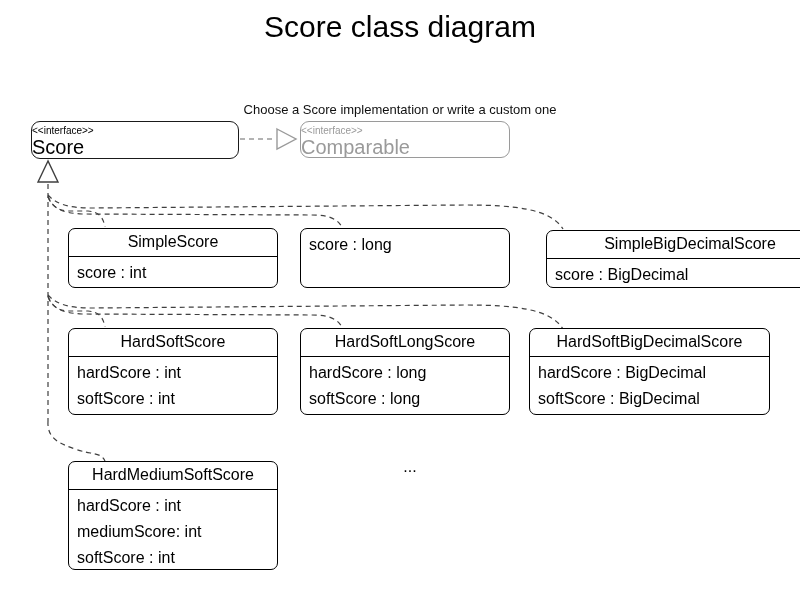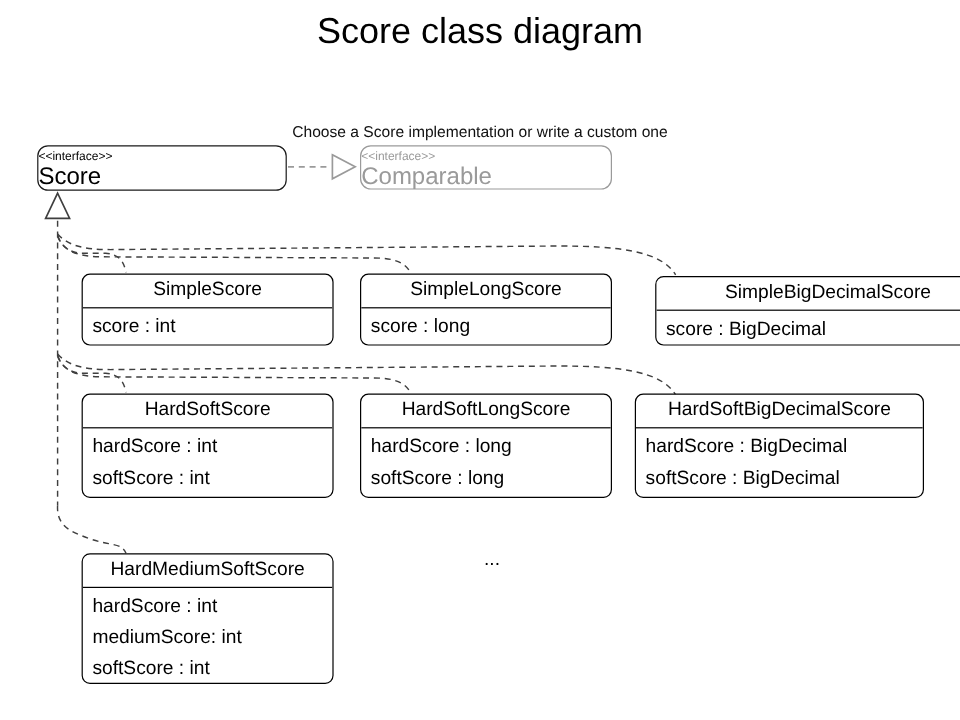--- a/index.html
+++ b/index.html
@@ -77,21 +77,20 @@
 </div>
 
 <div class="uml-class" style="left:68px; top:228px; width:210px; height:60px;">
   <div class="hdr">SimpleScore</div>
   <div class="attrs">
     <div>score : int</div>
   </div>
 </div>
 
 <div class="uml-class" style="left:300px; top:228px; width:210px; height:60px;">
-  <div class="hdr">SimpleLongScore</div>
   <div class="attrs">
     <div>score : long</div>
   </div>
 </div>
 
 <div class="uml-class" style="left:546px; top:230px; width:288px; height:58px;">
   <div class="hdr">SimpleBigDecimalScore</div>
   <div class="attrs">
     <div>score : BigDecimal</div>
   </div>

